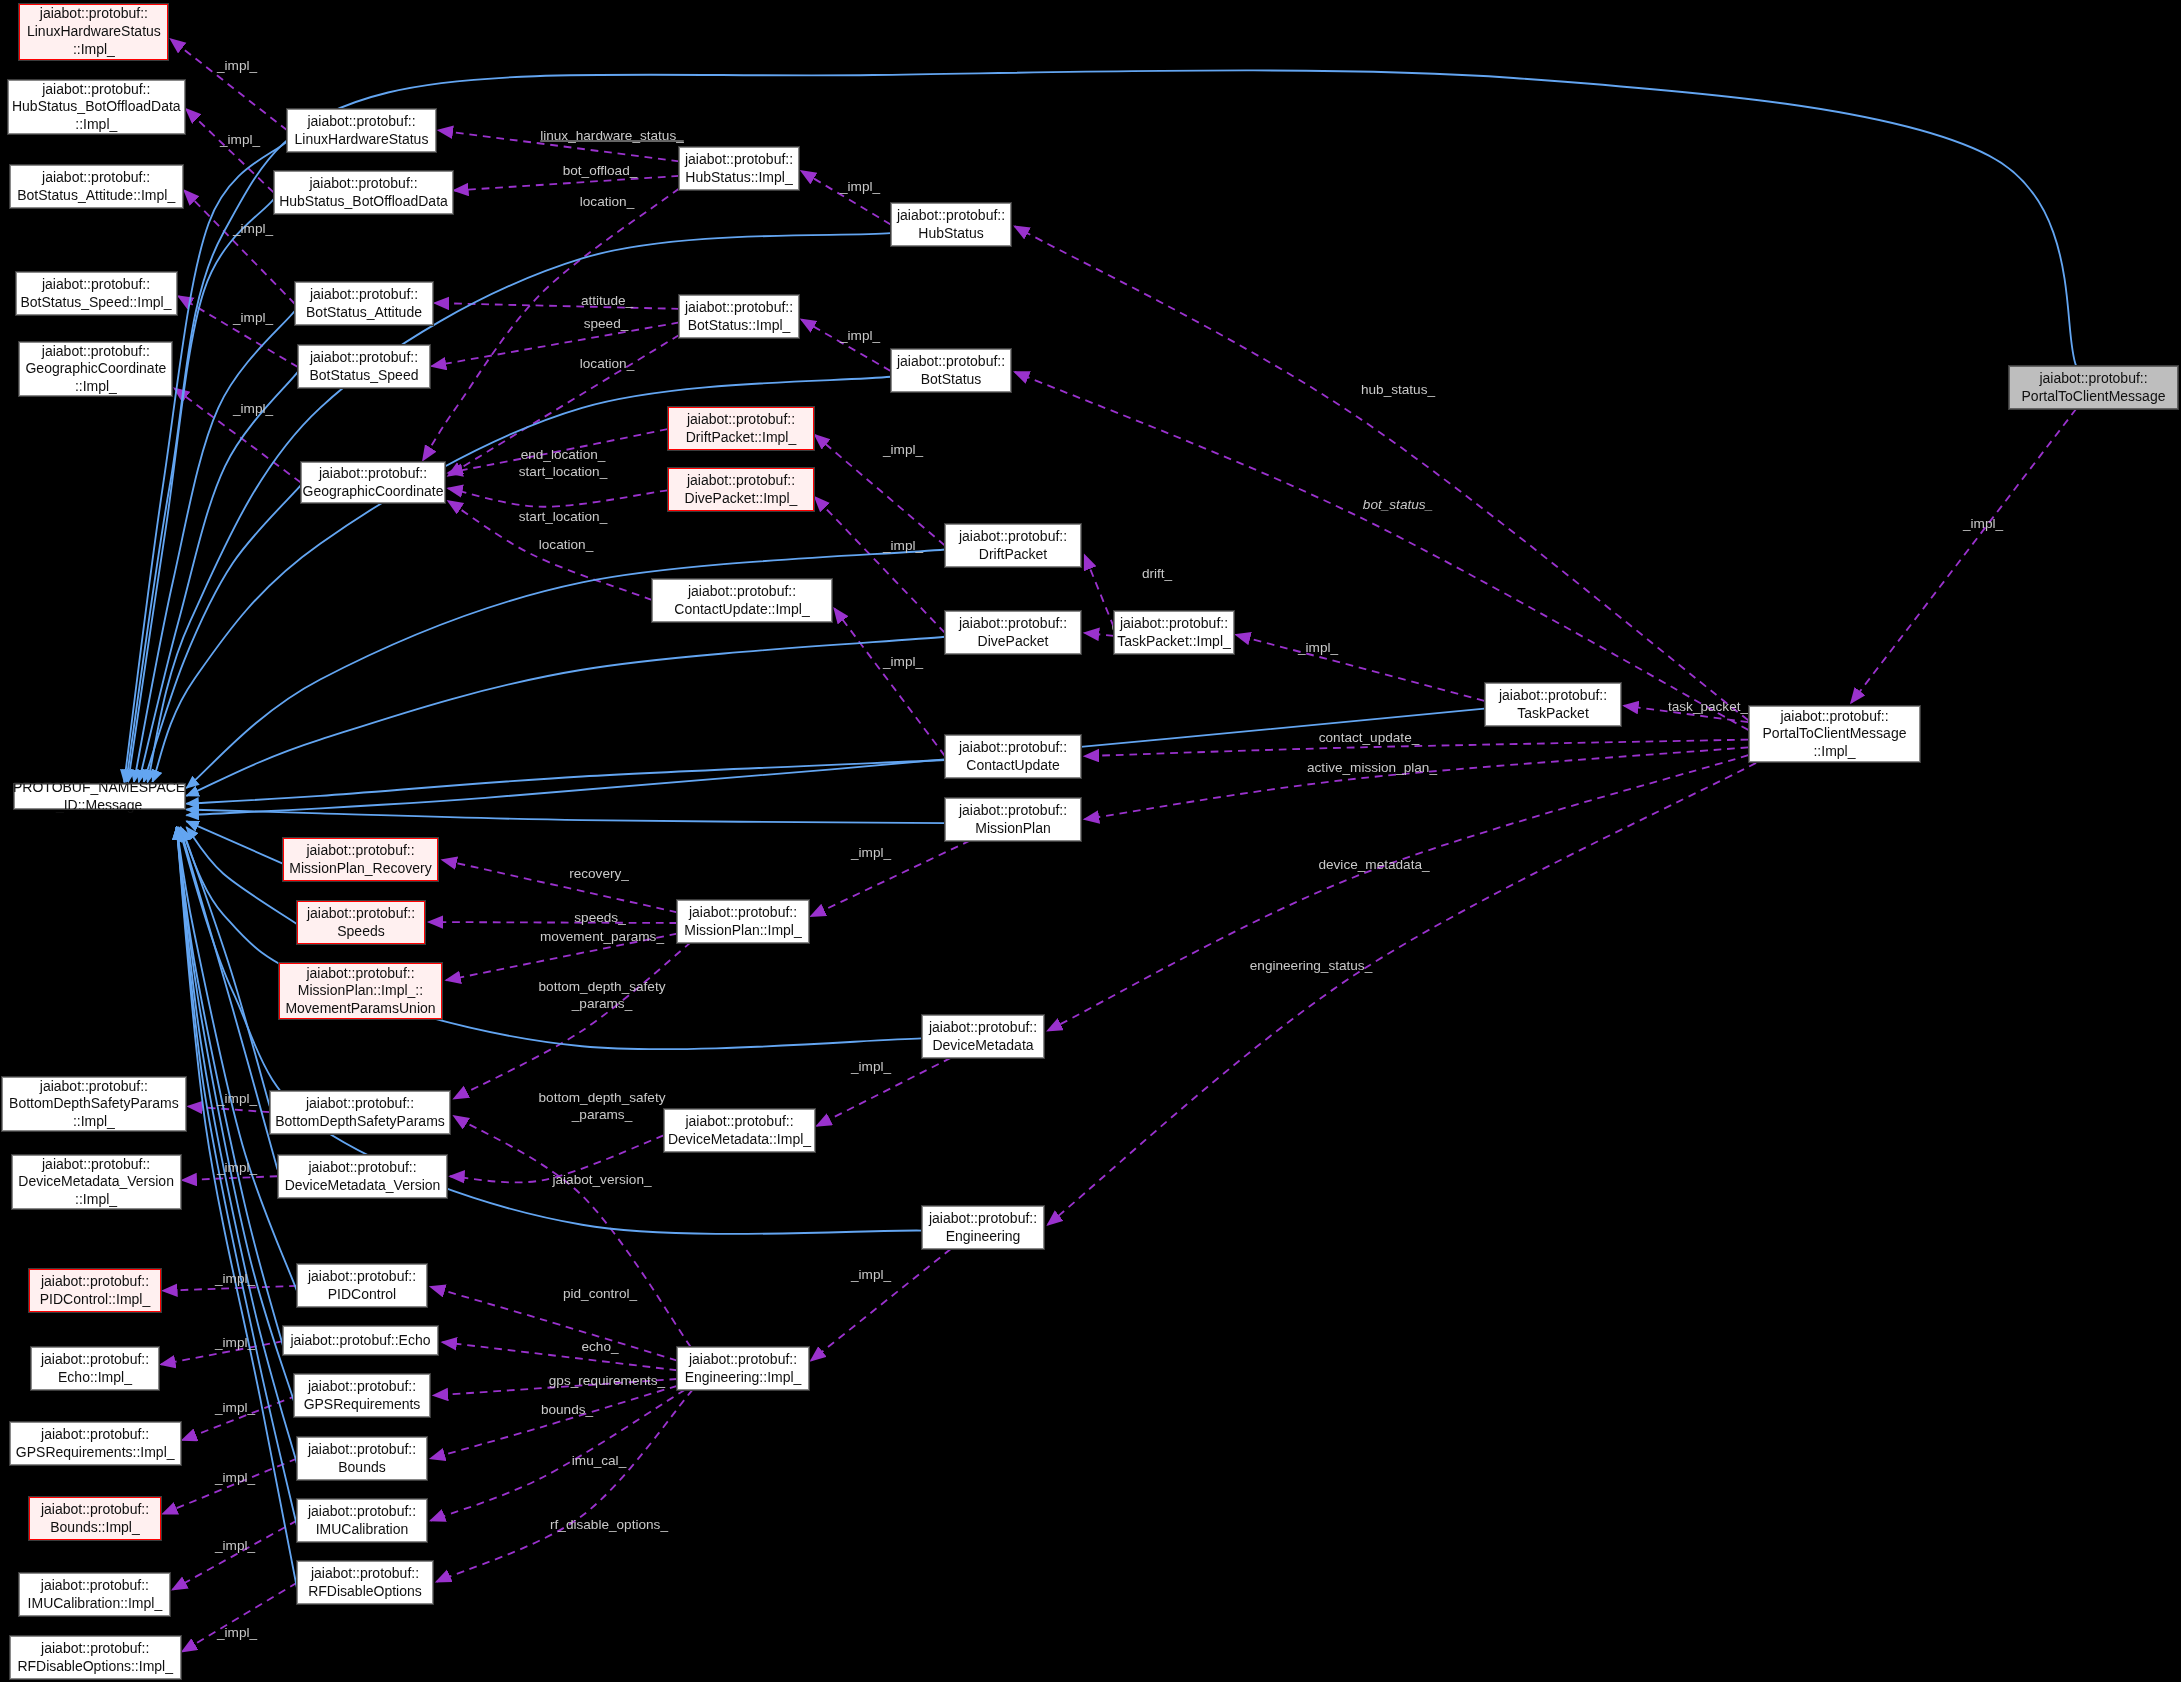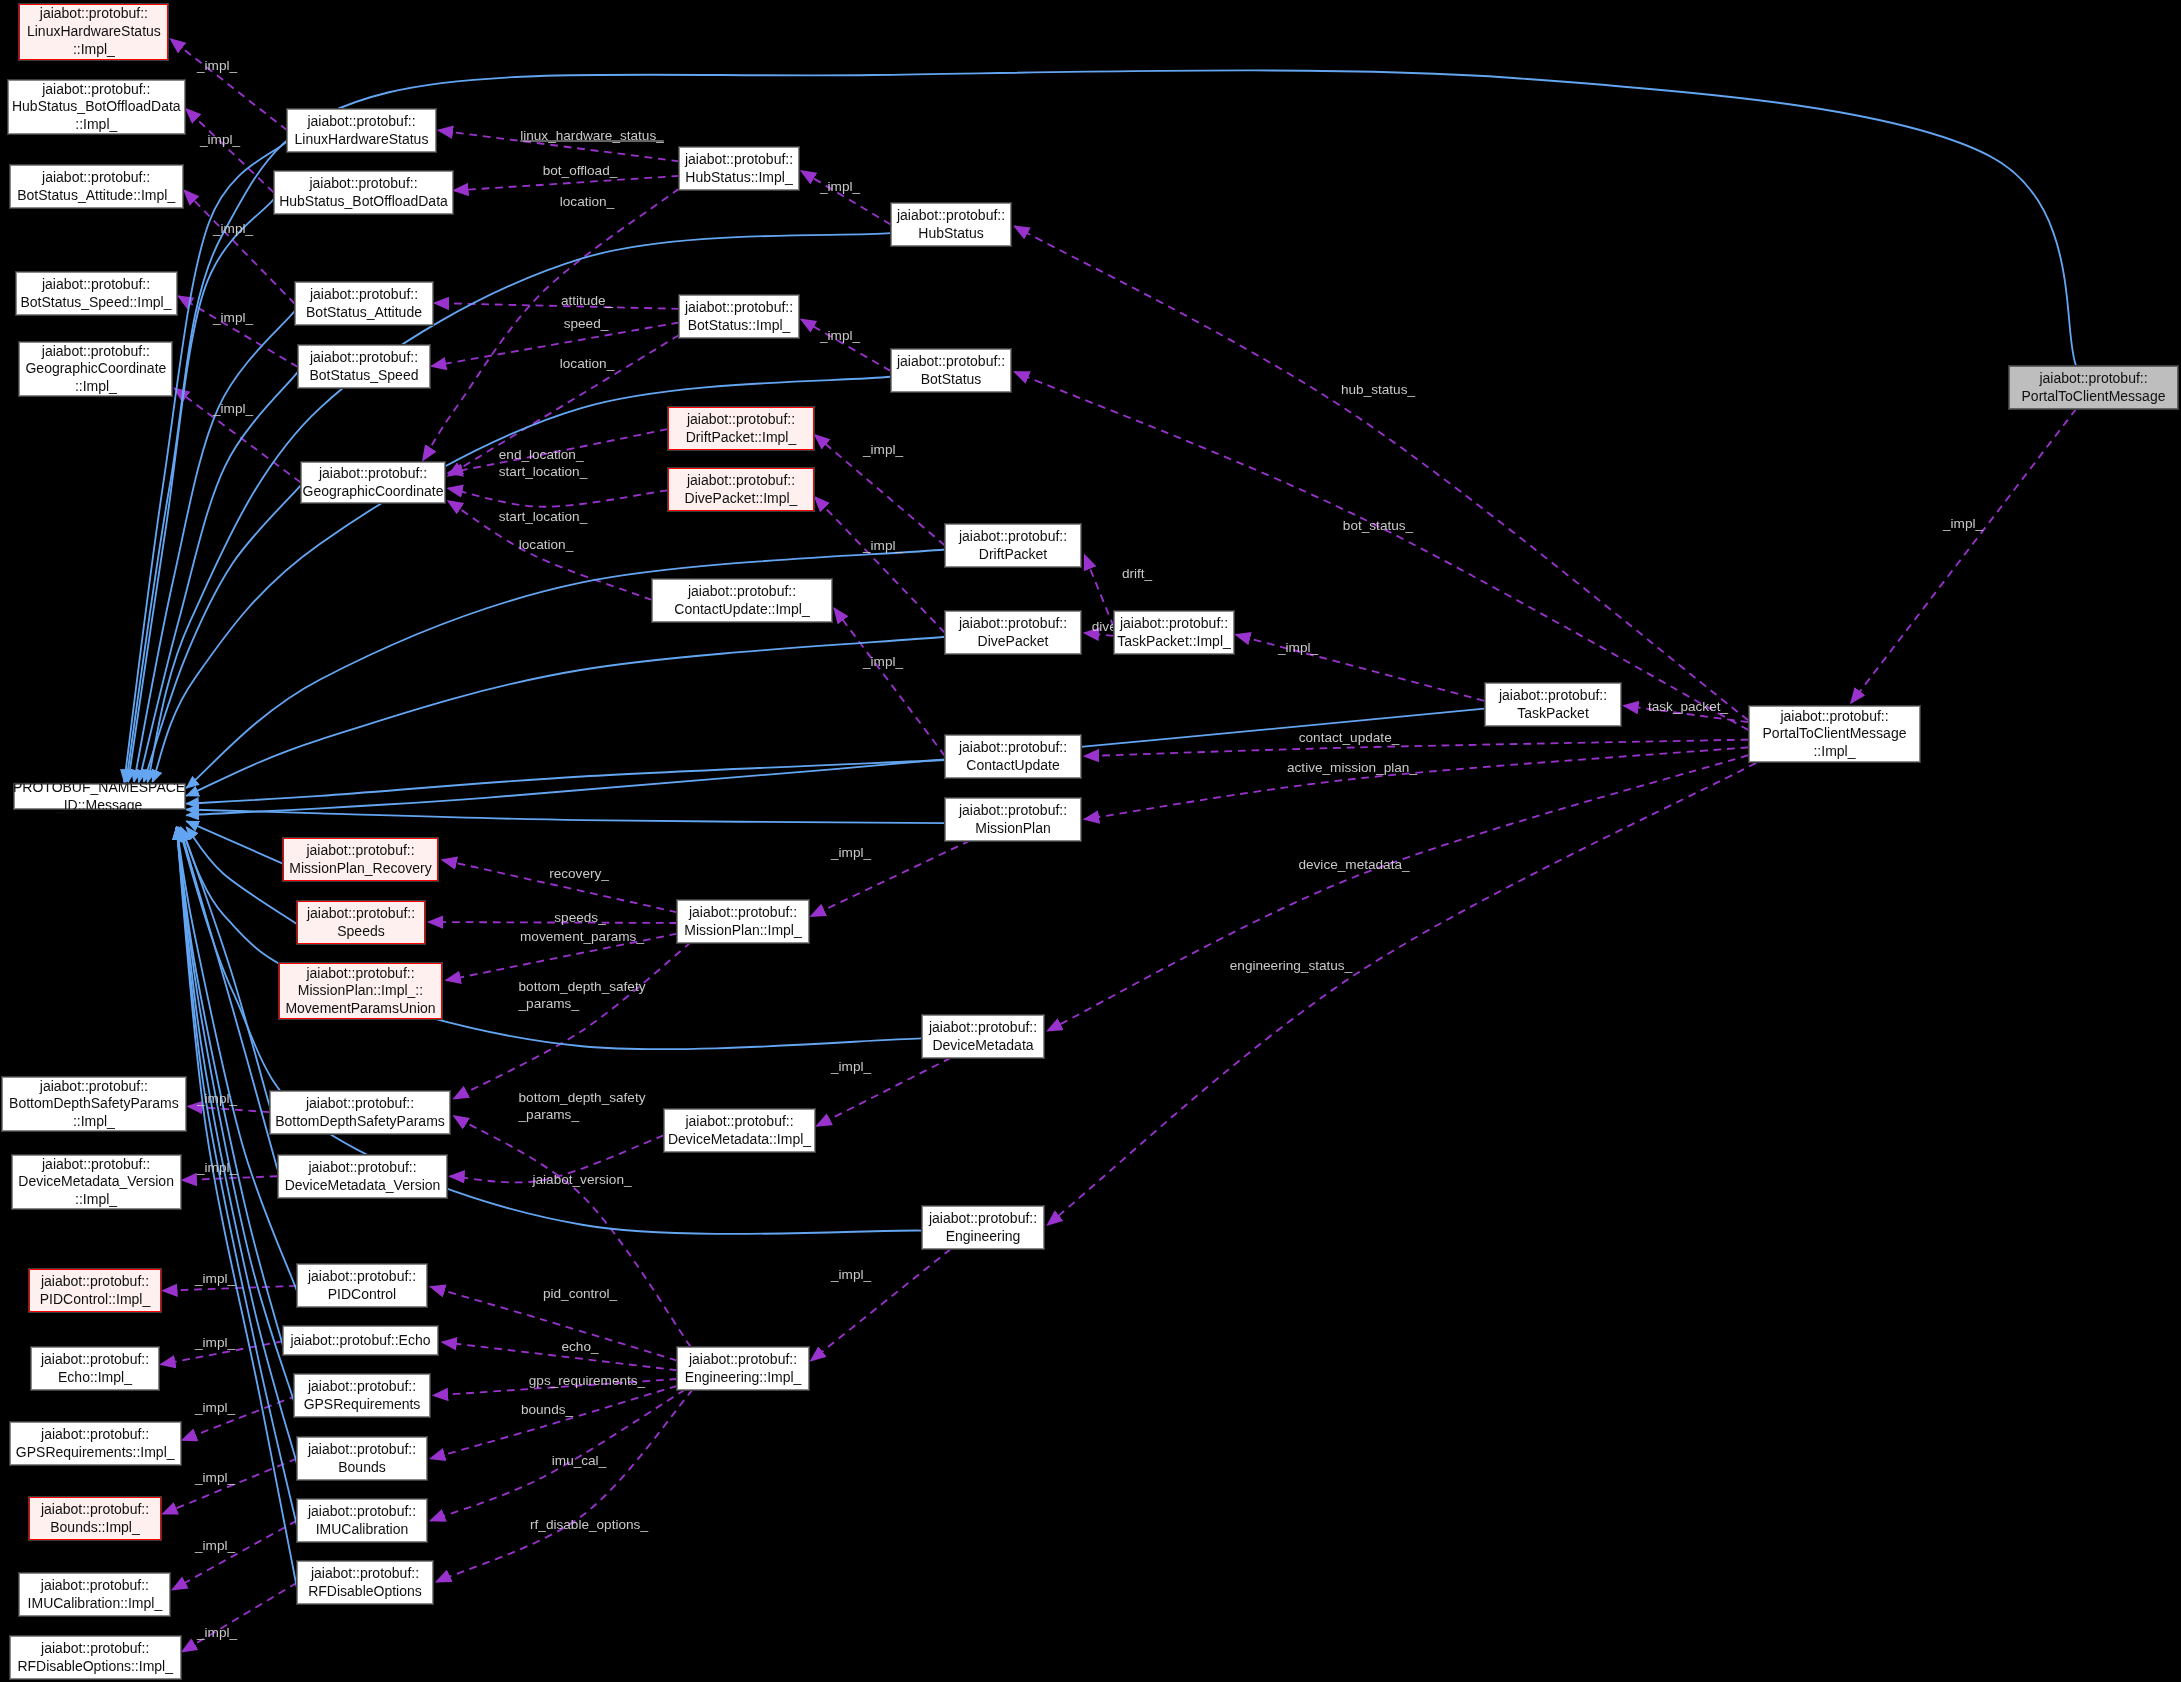--- a/index.html
+++ b/index.html
@@ -5,21 +5,21 @@
   html,body{margin:0;padding:0;background:#000;}
   #canvas{position:relative;width:2181px;height:1683px;background:#000;overflow:hidden;
           font-family:"Liberation Sans",sans-serif;}
   #edge-layer{position:absolute;left:0;top:0;}
   .node{position:absolute;box-sizing:border-box;background:#fff;border:1px solid #8a8a8a;
         outline:1px solid #3c3c3c;color:#101010;display:flex;align-items:center;justify-content:center;
         text-align:center;font-size:14px;line-height:1.26;white-space:pre-line;padding:1px 1px;cursor:pointer;}
   .node.highlight{background:#fff0f0;border:1.9px solid #ff0000;}
   .node.current{background:#bebebe;border:1px solid #636363;}
   .edge-label{position:absolute;transform:translate(-50%,-50%);color:#c9c9c9;font-size:13.6px;
-              line-height:1.25;white-space:pre-line;text-align:left;pointer-events:none;}
+              line-height:1.25;white-space:pre-line;text-align:center;pointer-events:none;margin-left:20px;}
 </style>
 </head>
 <body>
 
 <div id="canvas">
   <svg id="edge-layer" width="2181" height="1683" viewBox="0 0 2248 1734">
     <defs>
       <marker id="arrow-inh" markerUnits="userSpaceOnUse" markerWidth="16" markerHeight="14" refX="13" refY="6" orient="auto">
         <path d="M0,0 L14,6 L0,12 z" fill="#63a5f1"></path>
       </marker>
@@ -152,21 +152,21 @@
       <div class="edge-label" style="left: 582px; top: 1180px;">jaiabot_version_</div>
       <div class="edge-label" style="left: 582px; top: 1107px;">bottom_depth_safety
 _params_</div>
       <div class="edge-label" style="left: 580px; top: 1294px;">pid_control_</div>
       <div class="edge-label" style="left: 580px; top: 1347px;">echo_</div>
       <div class="edge-label" style="left: 587px; top: 1381px;">gps_requirements_</div>
       <div class="edge-label" style="left: 547px; top: 1410px;">bounds_</div>
       <div class="edge-label" style="left: 579px; top: 1461px;">imu_cal_</div>
       <div class="edge-label" style="left: 589px; top: 1525px;">rf_disable_options_</div>
       <div class="edge-label" style="left: 1378px; top: 390px;">hub_status_</div>
-      <div class="edge-label" style="left: 1378px; top: 526px;">bot_status_</div>
+      <div class="edge-label" style="left: 1378px; top: 505px; font-style: italic;">bot_status_</div>
       <div class="edge-label" style="left: 1688px; top: 707px;">task_packet_</div>
       <div class="edge-label" style="left: 1349px; top: 738px;">contact_update_</div>
       <div class="edge-label" style="left: 1352px; top: 768px;">active_mission_plan_</div>
       <div class="edge-label" style="left: 1354px; top: 865px;">device_metadata_</div>
       <div class="edge-label" style="left: 1291px; top: 966px;">engineering_status_</div>
     </div>
   <div id="node-layer">
       <div class="node highlight" style="left: 19.4px; top: 3.9px; width: 149px; height: 56px;">jaiabot::protobuf::
 LinuxHardwareStatus
 ::Impl_</div>

